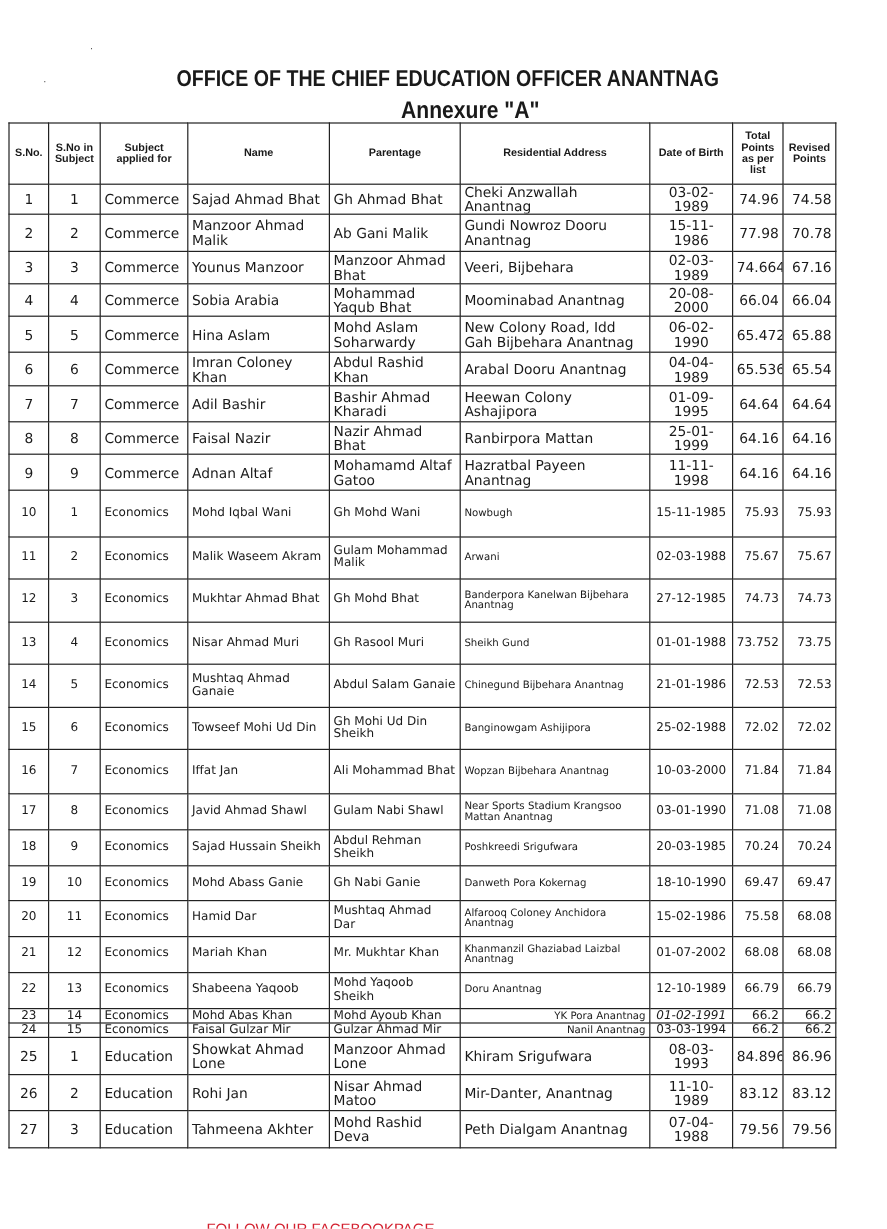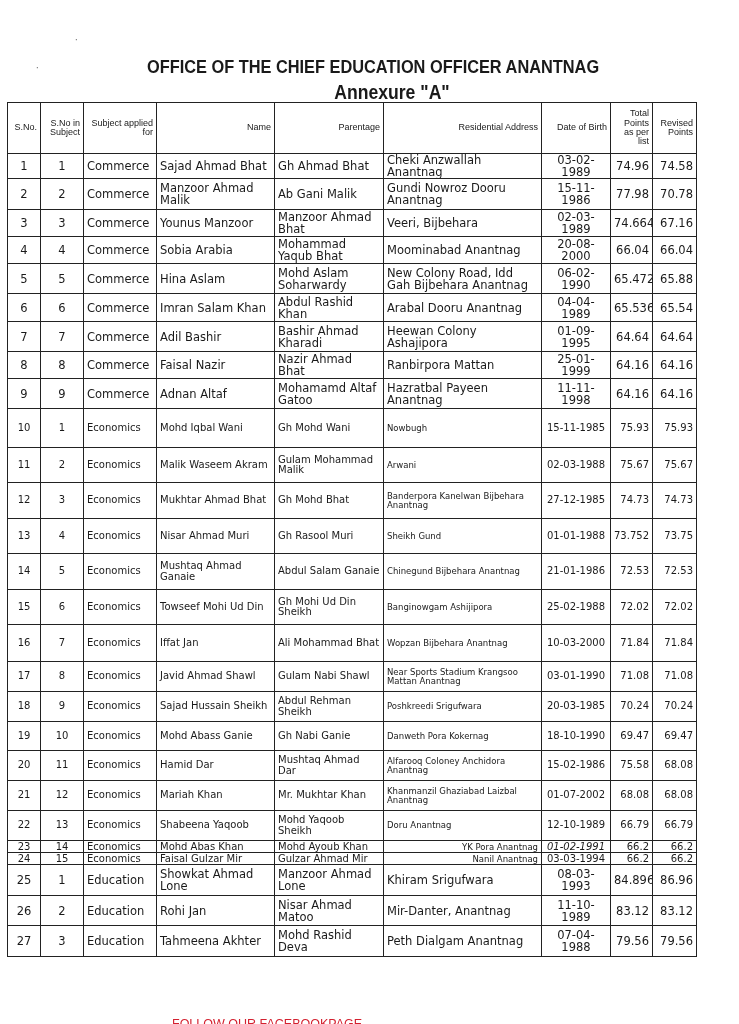--- a/index.html
+++ b/index.html
@@ -2,21 +2,21 @@
 <html><head>
 <meta charset="utf-8">
 <style>
   html, body { margin: 0; padding: 0; background: #ffffff; }
   body { width: 739px; height: 1024px; position: relative; overflow: hidden; color: #1a1a1a; font-family: "DejaVu Sans", sans-serif; }
   .speck { position: absolute; color: #555; font-size: 8px; }
   .title { position: absolute; left: 0; width: 739px; top: 56px; text-align: center; font-family: "Liberation Sans", sans-serif; font-weight: bold; font-size: 19px; letter-spacing: 0px; transform: scaleX(0.86); transform-origin: 395px 0; }
   .subtitle { position: absolute; left: 0; width: 739px; top: 81px; text-align: center; font-family: "Liberation Sans", sans-serif; font-weight: bold; font-size: 20px; padding-left: 40px; box-sizing: border-box; transform: scaleX(0.88); transform-origin: 410px 0; }
   table.sheet { position: absolute; left: 7px; top: 102px; border-collapse: collapse; table-layout: fixed; width: 689px; }
   table.sheet td, table.sheet th { border: 1.5px solid #222; padding: 0 3px; vertical-align: middle; overflow: hidden; line-height: 1.05; }
-  table.sheet th { font-family: "Liberation Sans", sans-serif; font-weight: normal; font-size: 9px; text-align: right; height: 50px; }
+  table.sheet th { font-family: "Liberation Sans", sans-serif; font-weight: bold; font-size: 9px; text-align: center; height: 50px; }
   table.sheet td { font-size: 11.5px; font-family: "DejaVu Sans", sans-serif; transform-origin: left center; }
   td.c { text-align: center; }
   td.r { text-align: right; }
   td.small { font-size: 10.5px; }
   tr.econ td { font-size: 10px; }
   tr.econ td.addr { font-size: 8.5px; }
   tr.compact td { font-size: 10px; }
   tr.compact td.addr { font-size: 8.5px; text-align: right; }
   .footer { position: absolute; left: 172px; top: 1016px; color: #d3202f; font-family: "Liberation Sans", sans-serif; font-size: 12.5px; line-height: 16px; }
 </style>
@@ -107,21 +107,21 @@
         <td>Mohd Aslam Soharwardy</td>
         <td class="addr small">New Colony Road, Idd Gah Bijbehara Anantnag</td>
         <td class="c">06-02-1990</td>
         <td class="r">65.472</td>
         <td class="r">65.88</td>
       </tr>
       <tr style="height: 28px;">
         <td class="c">6</td>
         <td class="c">6</td>
         <td>Commerce</td>
-        <td>Imran Salam Khan</td>
+        <td>Imran Coloney Khan</td>
         <td>Abdul Rashid Khan</td>
         <td class="addr small">Arabal Dooru Anantnag</td>
         <td class="c">04-04-1989</td>
         <td class="r">65.536</td>
         <td class="r">65.54</td>
       </tr>
       <tr style="height: 30px;">
         <td class="c">7</td>
         <td class="c">7</td>
         <td>Commerce</td>

